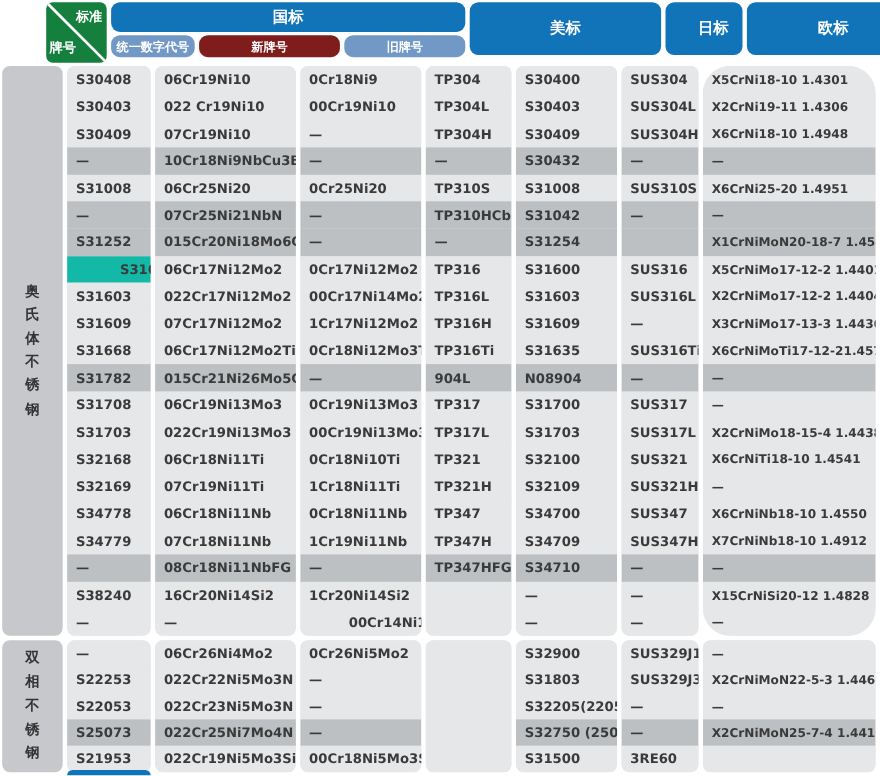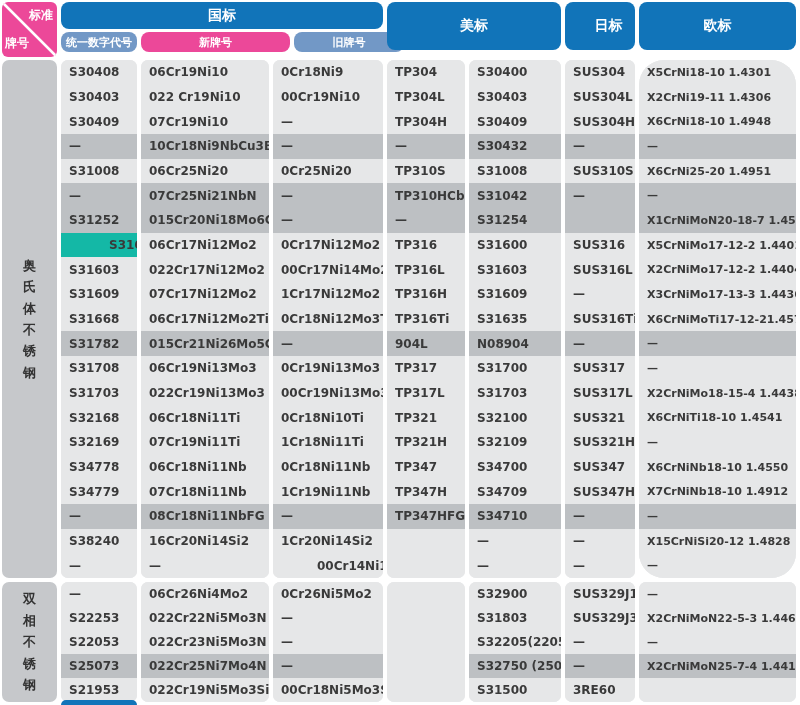--- a/index.html
+++ b/index.html
@@ -23,33 +23,33 @@
   .cell{flex:1;display:flex;align-items:center;padding-left:8px;font-size:12px;font-weight:600;color:#3a3a3a;white-space:nowrap;box-sizing:border-box;}
   .cell.eu{font-size:11px;}
   .sliver{position:absolute;left:61px;bottom:0;width:76px;height:5px;border-radius:6px 6px 0 0;}
 </style>
 </head>
 <body>
 
 <div class="wrap">
 
   <div class="hdr">
-    <div class="corner" style="background: #ec4899;">
+    <div class="corner" style="background: #15803d; margin-left: 40px;">
       <svg width="55" height="55">
         <line x1="1" y1="1" x2="54" y2="54" stroke="#ffffff" stroke-width="2.5"></line>
       </svg>
       <span class="t">标准</span>
       <span class="b">牌号</span>
     </div>
 
     <div class="gbgrp">
       <div class="hbox gb-main" style="background: rgb(17, 116, 185);">国标</div>
       <div class="subrow">
         <div class="sub" style="width: 76px; background: rgb(114, 152, 198);">统一数字代号</div>
-        <div class="sub" style="width: 149px; background: #ec4899;">新牌号</div>
+        <div class="sub" style="width: 128px; background: #7f1d1d;">新牌号</div>
         <div class="sub" style="width: 110px; background: rgb(114, 152, 198);">旧牌号</div>
       </div>
     </div>
 
     <div class="hbox tallhdr" style="width: 174px; background: rgb(17, 116, 185);">美标</div>
     <div class="hbox tallhdr" style="width: 70px; background: rgb(17, 116, 185); padding-left: 17px;">日标</div>
     <div class="hbox tallhdr" style="width: 157px; background: rgb(17, 116, 185);">欧标</div>
   </div>
 
   <div class="sections" id="sections">

